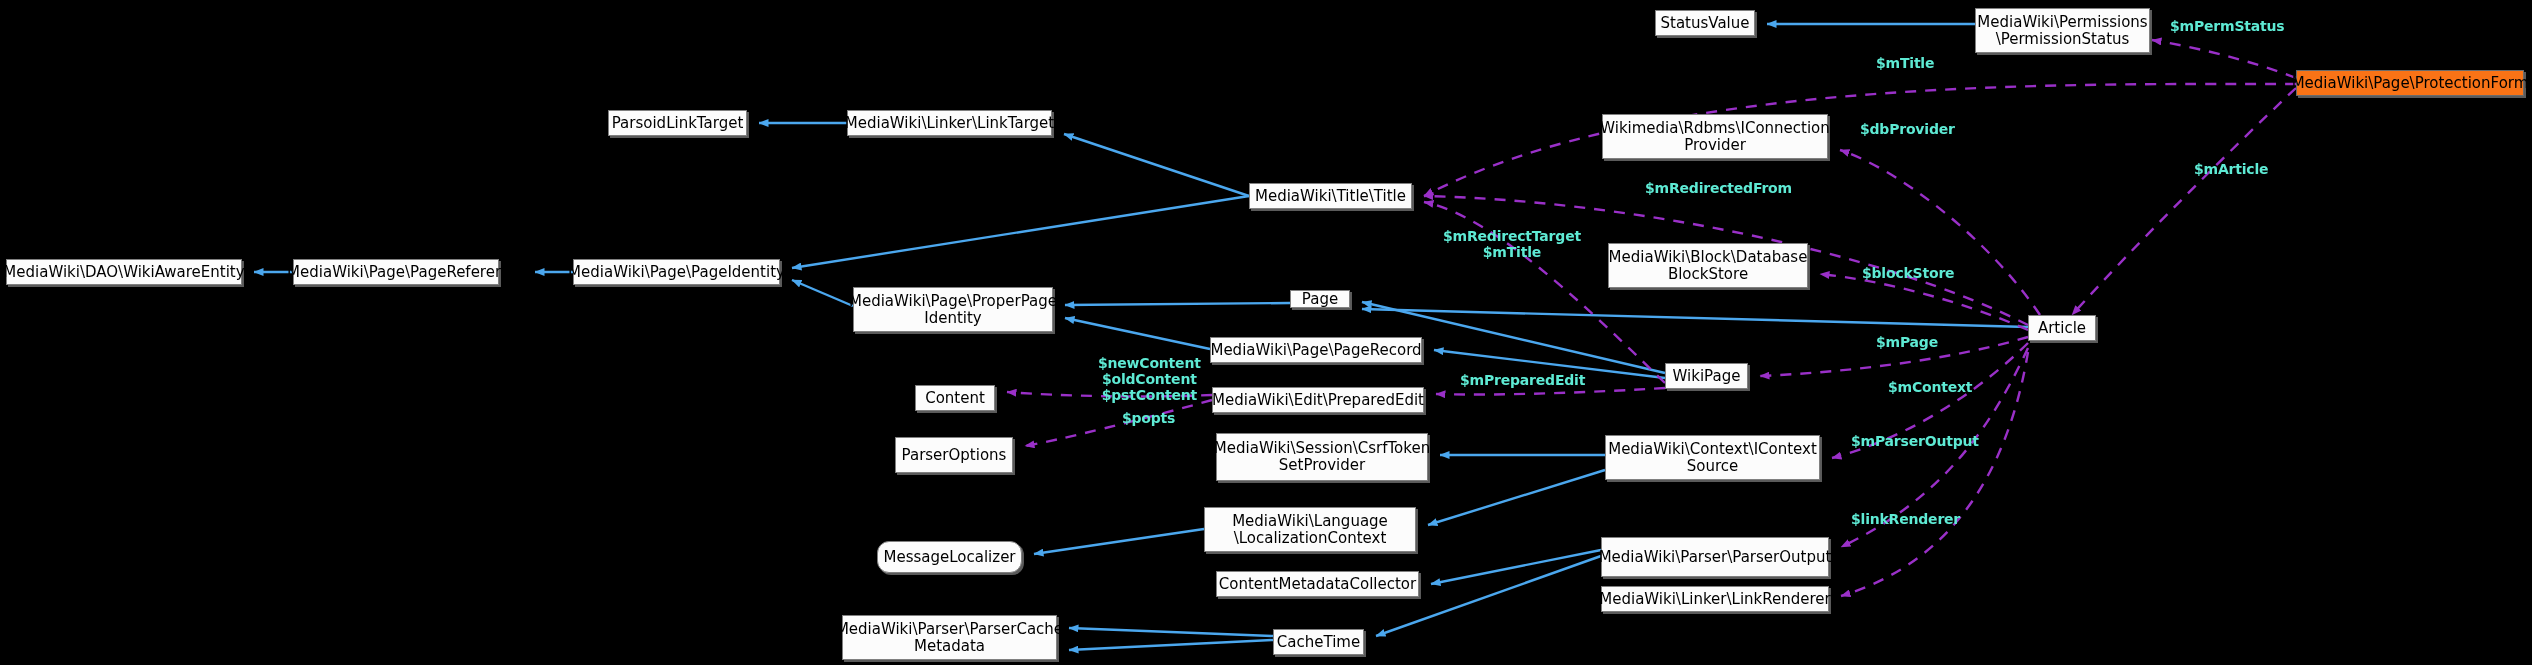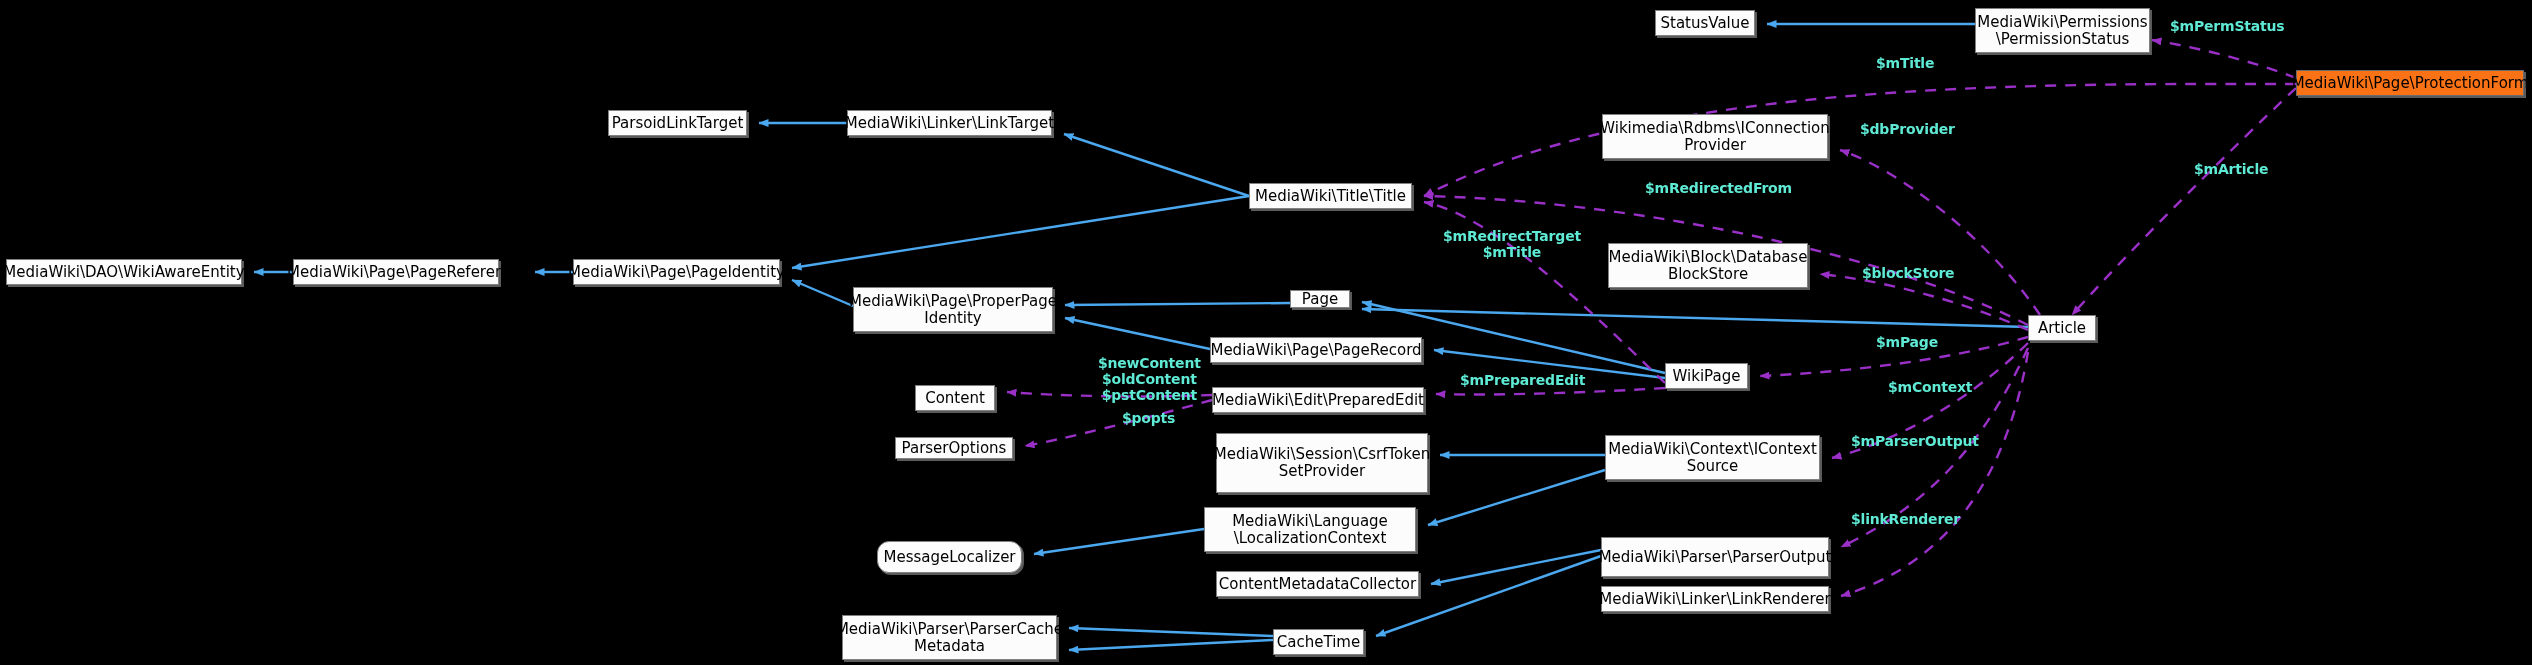--- a/index.html
+++ b/index.html
@@ -108,30 +108,30 @@
   </svg>
 
   <div class="node" style="left:6px;top:259px;width:236px;height:26px;">MediaWiki\DAO\WikiAwareEntity</div>
   <div class="node" style="left:293px;top:259px;width:206px;height:26px;padding-left:21px;">MediaWiki\Page\PageReference</div>
   <div class="node" style="left:573px;top:259px;width:207px;height:26px;">MediaWiki\Page\PageIdentity</div>
   <div class="node" style="left:608px;top:110px;width:139px;height:26px;">ParsoidLinkTarget</div>
   <div class="node" style="left:847px;top:110px;width:205px;height:26px;">MediaWiki\Linker\LinkTarget</div>
   <div class="node" style="left:853px;top:287px;width:200px;height:45px;">MediaWiki\Page\ProperPage
 Identity</div>
   <div class="node" style="left:915px;top:385px;width:80px;height:26px;">Content</div>
-  <div class="node" style="left:895px;top:437px;width:118px;height:22px;">ParserOptions</div>
+  <div class="node" style="left:895px;top:437px;width:118px;height:36px;">ParserOptions</div>
   <div class="node" style="left:877px;top:541px;width:145px;height:32px;border-radius:12px;">MessageLocalizer</div>
   <div class="node" style="left:842px;top:615px;width:215px;height:45px;">MediaWiki\Parser\ParserCache
 Metadata</div>
 
   <div class="node" style="left:1249px;top:183px;width:163px;height:26px;">MediaWiki\Title\Title</div>
   <div class="node" style="left:1290px;top:290px;width:60px;height:18px;">Page</div>
   <div class="node" style="left:1210px;top:337px;width:212px;height:26px;">MediaWiki\Page\PageRecord</div>
   <div class="node" style="left:1212px;top:387px;width:212px;height:26px;">MediaWiki\Edit\PreparedEdit</div>
-  <div class="node" style="left:1216px;top:433px;width:212px;height:60px;">MediaWiki\Session\CsrfToken
+  <div class="node" style="left:1216px;top:433px;width:212px;height:48px;">MediaWiki\Session\CsrfToken
 SetProvider</div>
   <div class="node" style="left:1204px;top:507px;width:212px;height:45px;">MediaWiki\Language
 \LocalizationContext</div>
   <div class="node" style="left:1216px;top:571px;width:203px;height:26px;">ContentMetadataCollector</div>
   <div class="node" style="left:1273px;top:629px;width:91px;height:26px;">CacheTime</div>
   <div class="node" style="left:1975px;top:8px;width:175px;height:45px;">MediaWiki\Permissions
 \PermissionStatus</div>
   <div class="node" style="left:1655px;top:10px;width:100px;height:26px;">StatusValue</div>
   <div class="node" style="left:1602px;top:114px;width:226px;height:45px;">Wikimedia\Rdbms\IConnection
 Provider</div>

